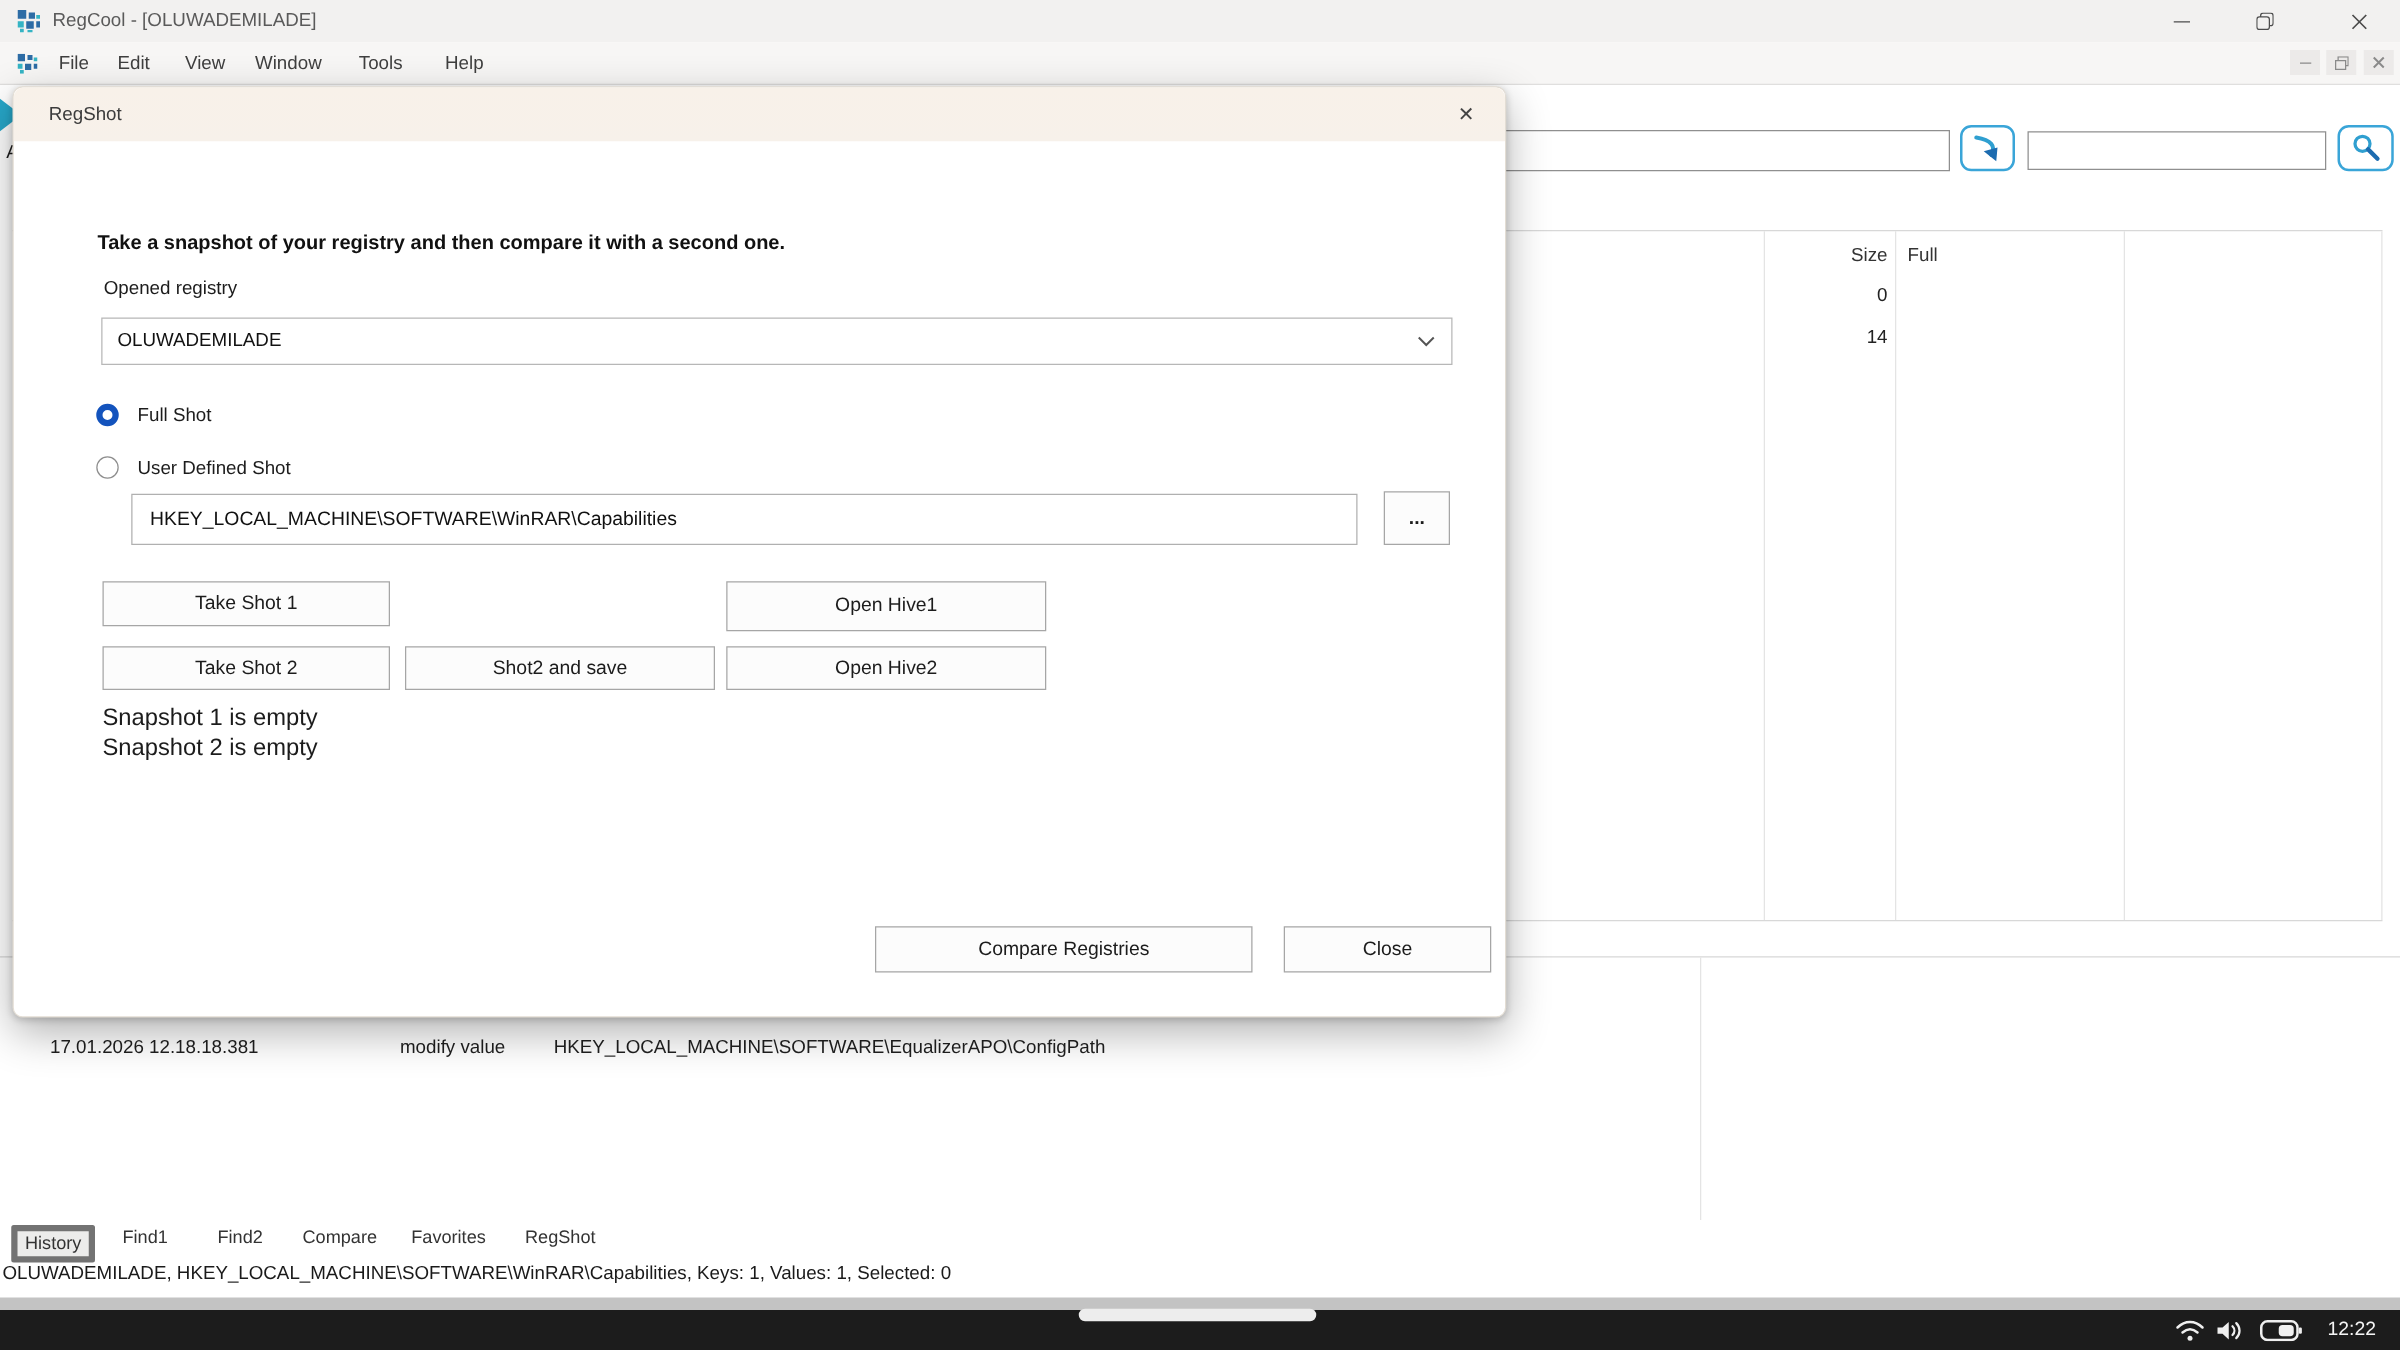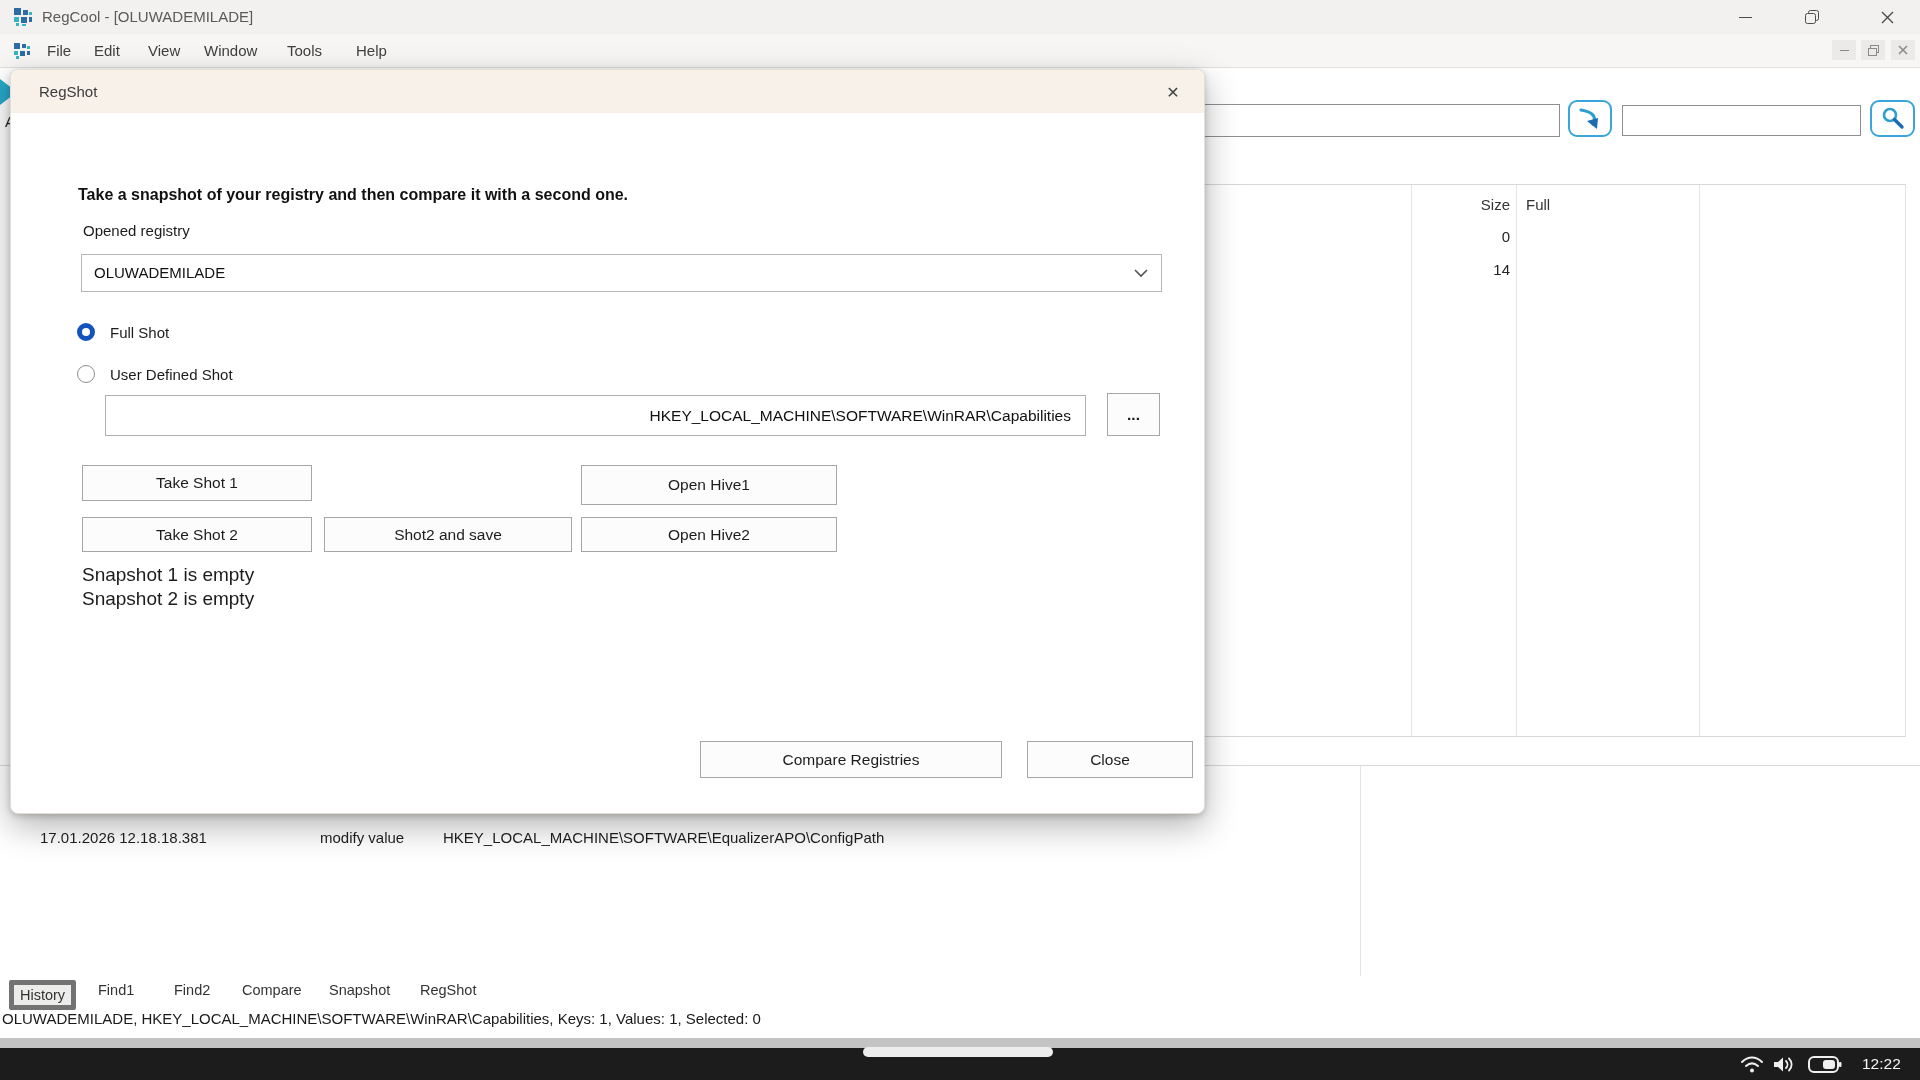--- a/index.html
+++ b/index.html
@@ -49,21 +49,21 @@
   .dlg-close { position:absolute; left:1136px; top:6px; width:52px; height:32px; display:flex; align-items:center; justify-content:center;
                font-size:16px; color:#444; }
   .dlg-intro { position:absolute; left:67px; top:96px; font-size:16px; font-weight:700; color:#111;margin-top:20px; }
   .dlg-label { position:absolute; font-size:15px; color:#1c1c1c; }
   .combobox { position:absolute; left:70px; top:184px; width:1081px; height:38px; border:1px solid #b7b7b7; background:#fff; }
   .combobox .val { position:absolute; left:12px; top:0; line-height:36px; font-size:15px; color:#111; }
   .radio { position:absolute; width:18px; height:18px; border-radius:50%; }
   .radio.on { border:5px solid #1353bd; background:#fff; }
   .radio.off { border:1.5px solid #8f8f8f; background:#fff; }
   .path-input { position:absolute; left:94px; top:325px; width:981px; height:41px; border:1px solid #b0b0b0; background:#fff;
-                font-size:15.5px; padding:0 14px; color:#111; font-family:"Liberation Sans",sans-serif;text-align:right; }
+                font-size:15.5px; padding:0 14px; color:#111; font-family:"Liberation Sans",sans-serif; }
   .btn { position:absolute; border:1px solid #a6a6a6; background:#fcfcfc; font-size:15.5px; color:#1c1c1c;
          display:flex; align-items:center; justify-content:center; font-family:"Liberation Sans",sans-serif; }
   .snap { position:absolute; font-size:19px; color:#1c1c1c; }
 </style>
 </head>
 <body>
 
 <div id="root">
 
   <div class="abs titlebar">
@@ -161,21 +161,21 @@
     <span class="abs hist-text" style="left:40px">17.01.2026 12.18.18.381</span>
     <span class="abs hist-text" style="left:320px">modify value</span>
     <span class="abs hist-text" style="left:443px">HKEY_LOCAL_MACHINE\SOFTWARE\EqualizerAPO\ConfigPath</span>
   </div>
 
   <div class="abs" style="left:0;top:980px;width:1920px;height:27px">
     <span class="tab active" style="left:9px">History</span>
     <span class="tab" style="left:92px">Find1</span>
     <span class="tab" style="left:168px">Find2</span>
     <span class="tab" style="left:236px">Compare</span>
-    <span class="tab" style="left:323px">Snapshot</span>
+    <span class="tab" style="left:323px">Favorites</span>
     <span class="tab" style="left:414px">RegShot</span>
   </div>
   <div class="abs statusbar-text" style="left:2px;top:1010px">OLUWADEMILADE, HKEY_LOCAL_MACHINE\SOFTWARE\WinRAR\Capabilities, Keys: 1, Values: 1, Selected: 0</div>
 
   <div class="abs scrollstrip"></div>
   <div class="abs scrollthumb"></div>
   <div class="abs taskbar">
     <svg class="abs" style="left:1740px;top:7px" width="24" height="19">
       <path d="M2 7 C 8 1, 16 1, 22 7" fill="none" stroke="#efefef" stroke-width="2" stroke-linecap="round"></path>
       <path d="M6 11 C 10 7.5, 14 7.5, 18 11" fill="none" stroke="#efefef" stroke-width="2" stroke-linecap="round"></path>

